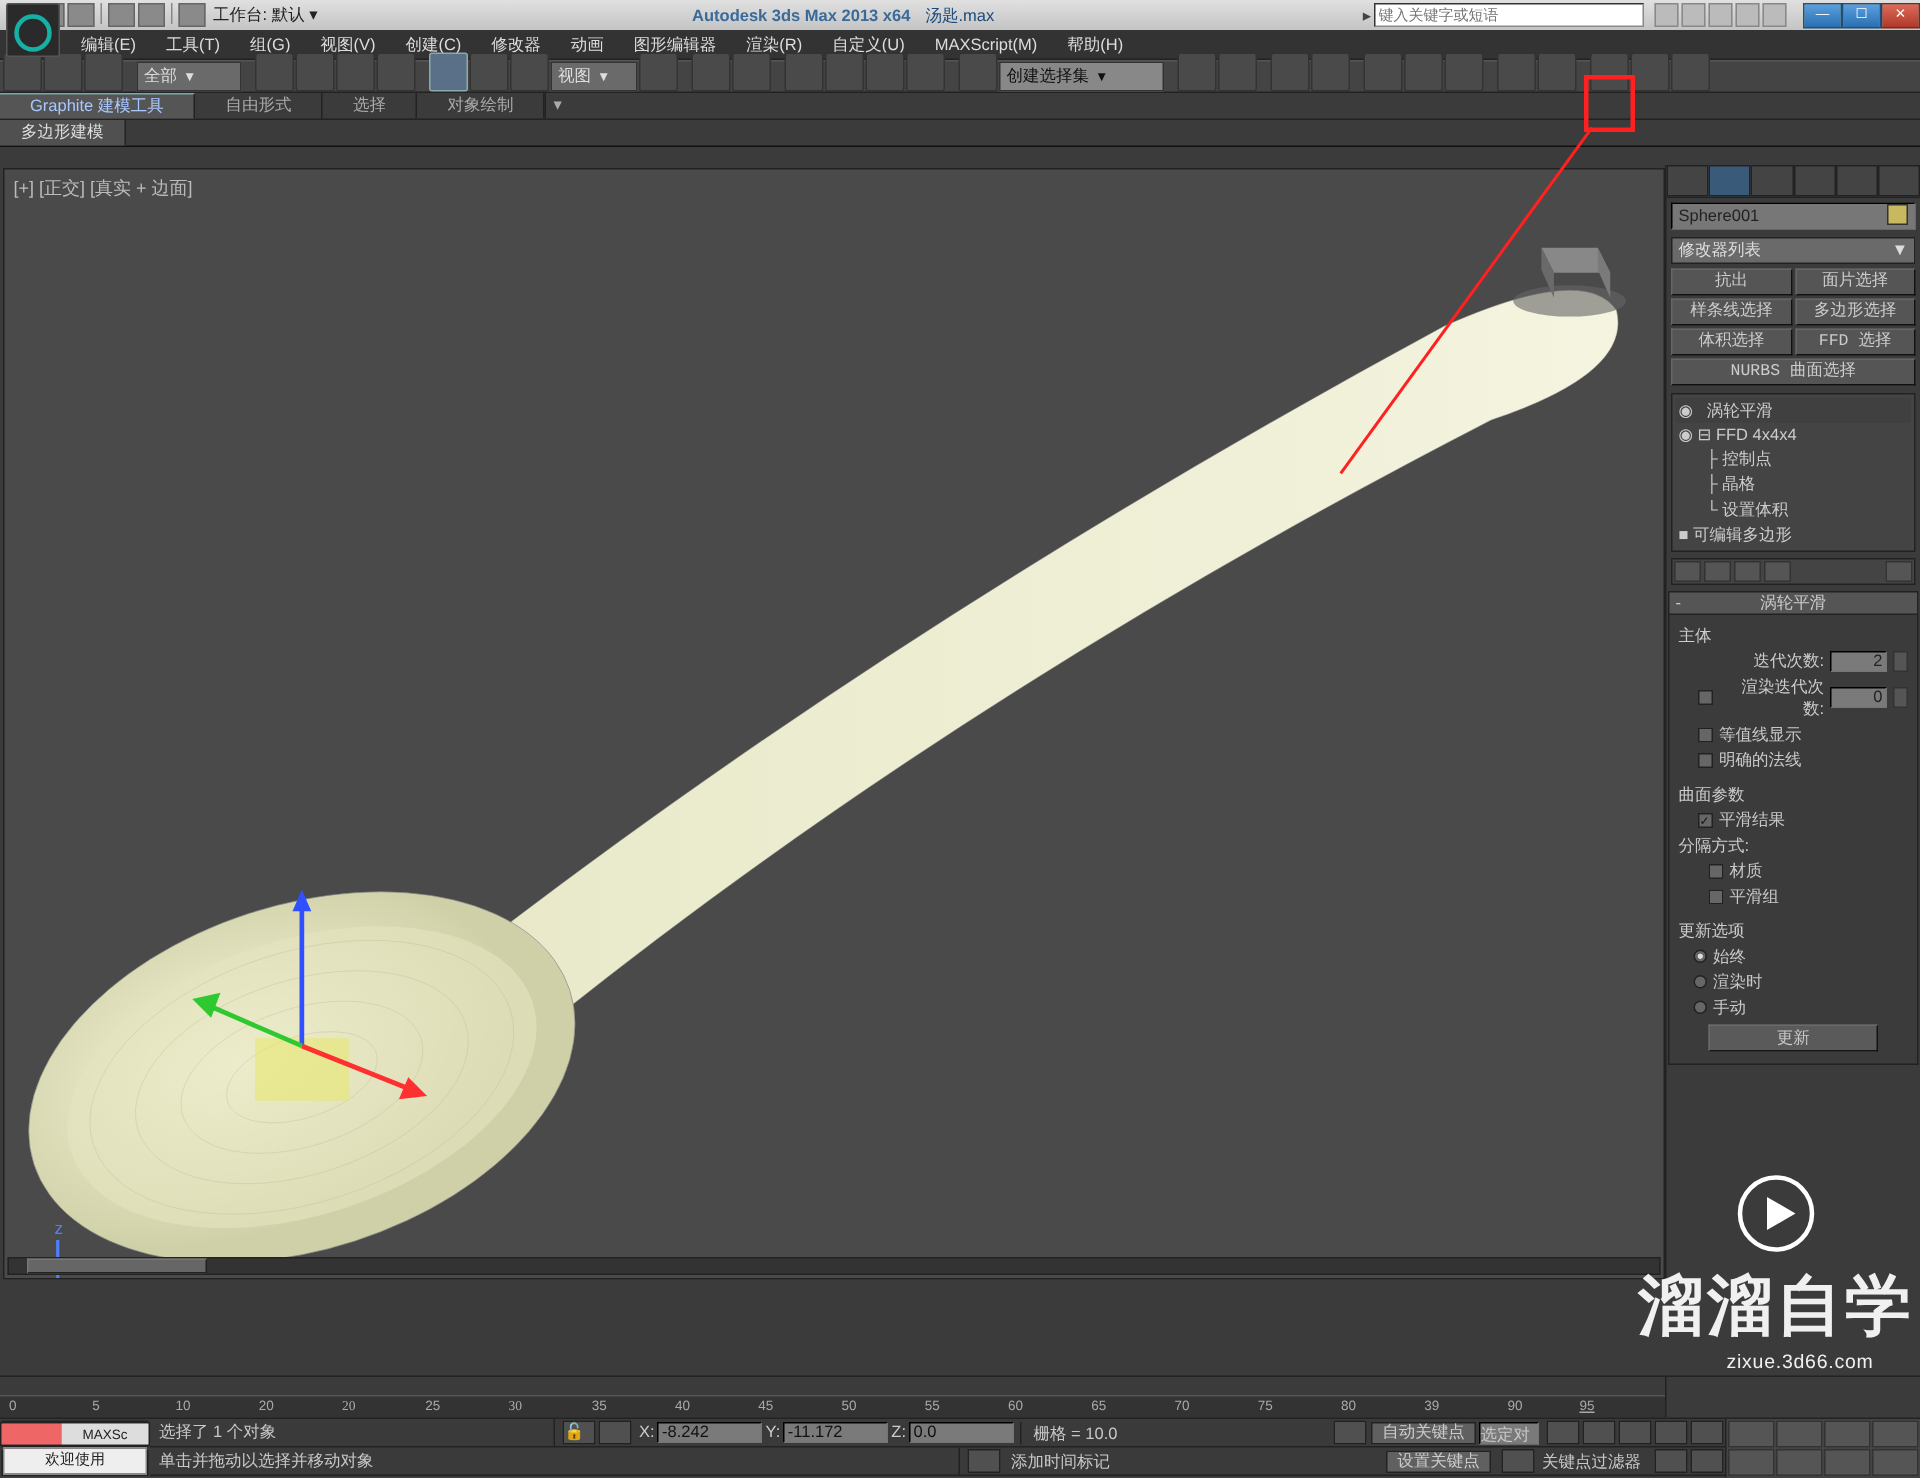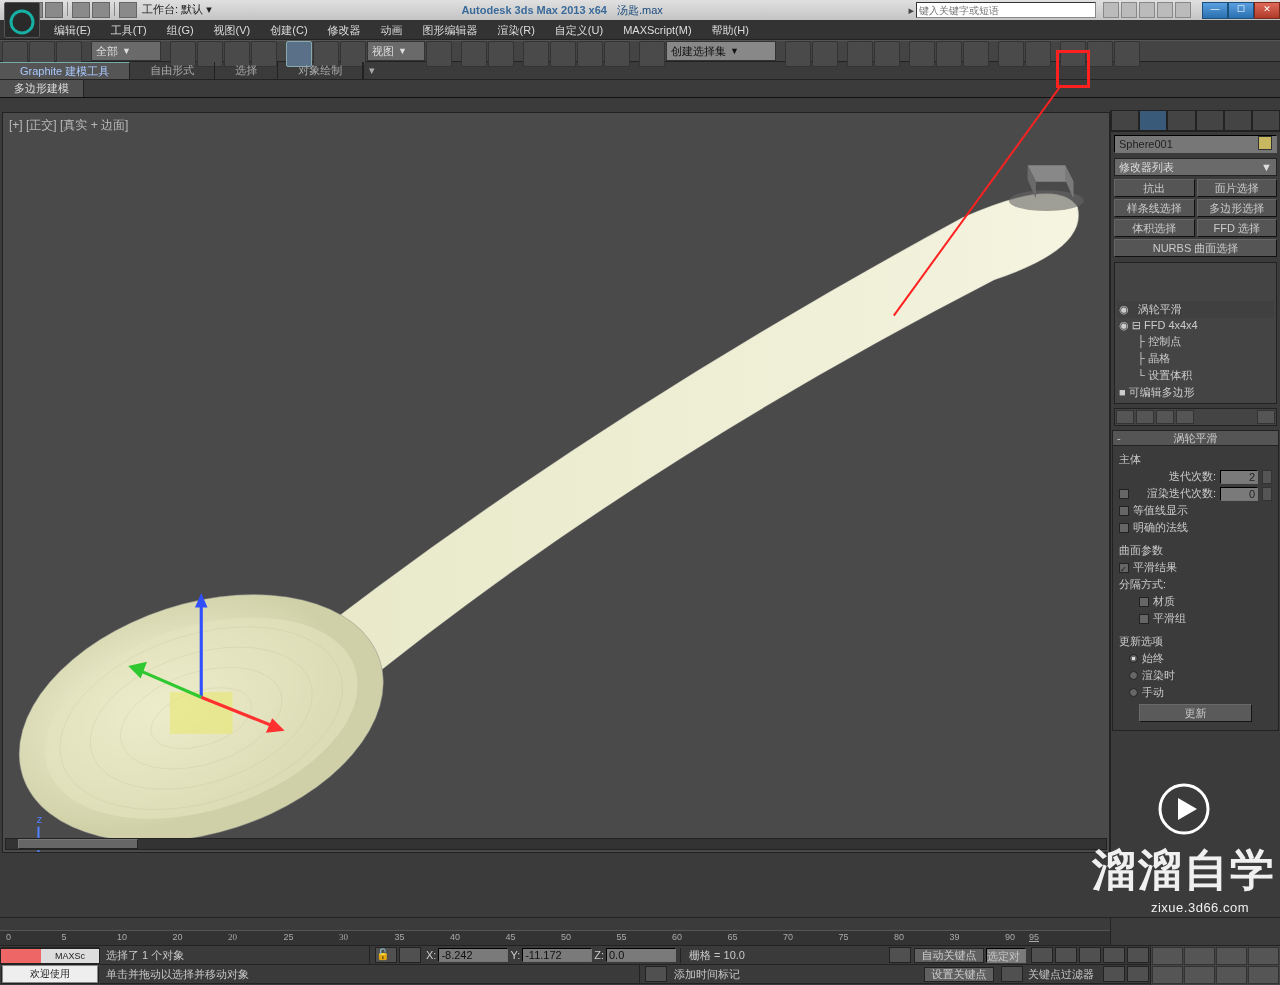--- a/index.html
+++ b/index.html
@@ -20,21 +20,21 @@
 .winbtn.close { background:linear-gradient(#e06a5a,#b03a2a); border-color:#7a2a1a; }
 
 
 .menubar-row { height:20px; background:#333; display:flex; align-items:stretch; border-bottom:1px solid #222; }
 .appbtn { width:36px; height:36px; background:#2a2a2a; border:1px solid #555; margin:-18px 4px 0 4px; z-index:5; border-radius:2px; position:relative; }
 .appbtn svg { display:block; }
 .menubar { display:flex; align-items:center; }
 .menu { padding:0 10px; line-height:18px; color:#ddd; }
 
 
-.maintb { height:22px; background:#444; border-top:1px solid #555; border-bottom:1px solid #222; display:flex; align-items:flex-start; padding:0 2px; gap:1px; }
+.maintb { height:22px; background:#444; border-top:1px solid #555; border-bottom:1px solid #222; display:flex; align-items:flex-end; padding:0 2px; gap:1px; }
 .tbtn { width:26px; height:26px; background:#4a4a4a; border:1px solid #333; border-radius:2px; }
 .tbtn.sel { background:#5a7088; border-color:#8aa; }
 .tsep { width:7px; }
 .tdrop { height:20px; background:#6a6a6a; border:1px solid #333; color:#ddd; padding:0 4px; line-height:18px; display:flex; align-items:center; }
 .tdrop .arr{ margin-left:4px; font-size:9px; }
 
 
 .ribbon { height:18px; background:#3b3b3b; display:flex; align-items:stretch; border-bottom:1px solid #222;}
 .ribtab { padding:0 20px; line-height:17px; border-right:1px solid #222; color:#aaa;}
 .ribtab.active { background:#555; color:#a8c8ff; border-top:1px solid #7aa; }
@@ -51,35 +51,35 @@
 
 
 .cptabs { height:22px; display:flex; border-bottom:1px solid #222; }
 .cptab { flex:1; background:#444; border:1px solid #222; }
 .cptabs .cptab:nth-child(2){ background:#3a5a7a; }
 .objname { height:18px; background:#777; border:1px inset #222; margin:3px; padding:0 4px; line-height:16px; color:#222; display:flex; }
 .objname .sw { width:14px; height:14px; background:#c8b860; border:1px solid #333; margin-left:auto; }
 .moddrop { height:18px; background:#6a6a6a; border:1px solid #222; margin:2px 3px; padding:0 4px; line-height:16px; color:#ddd; display:flex; }
 .moddrop .arr { margin-left:auto;}
 .btnrow { display:flex; margin:1px 3px; gap:2px; }
-.pbtn { flex:1; height:18px; background:#555; border:1px outset #666; text-align:center; line-height:16px; color:#ccc; }
+.pbtn { flex:1; height:18px; background:#555; border:1px outset #666; text-align:center; line-height:16px; color:#ccc;font-family:Liberation Mono, monospace; }
 .modstack { margin:4px 3px; border:1px solid #222; background:#444; padding:2px; font-size:11px; }
 .modstack .line { padding:1px 2px; color:#ccc; white-space:pre; }
-.modstack .line.sel { background:#404040;margin-top:36px;}
+.modstack .line.sel { background:#404040;}
 .stacktools { height:18px; background:#444; border:1px solid #222; margin:0 3px 4px; display:flex; gap:2px; padding:1px;}
 .stacktools div{ width:18px; background:#555; border:1px solid #333;}
 .rollhead { height:16px; background:#555; border:1px solid #222; margin:0 1px; text-align:center; line-height:14px; color:#ccc; position:relative; }
 .rollhead::before{ content:"-"; position:absolute; left:4px; }
 .rollbody { border:1px solid #222; border-top:none; margin:0 1px 4px; padding:4px 6px; background:#3b3b3b; }
 .rollbody .r-label{ color:#ccc; margin:2px 0;}
 .r-row{ display:flex; align-items:center; margin:2px 0; gap:4px;}
 .r-row .lab{ flex:1; text-align:right; color:#ccc;}
 .r-row .spin{ width:38px; height:14px; background:#7a7a7a; border:1px inset #222; text-align:right; padding:0 2px; color:#222;}
 .r-row .spbtn{ width:10px; height:14px; background:#555; border:1px solid #333;}
-.chk { display:flex; align-items:center; gap:4px; margin:2px 0;}
+.chk { display:flex; align-items:center; gap:4px; margin:2px 13px;}
 .chk .box{ width:10px; height:10px; border:1px solid #222; background:#666;}
 .chk .box.on::after{content:"✓"; font-size:8px; color:#111; position:relative; top:-2px; left:0;}
 .rad { display:flex; align-items:center; gap:4px; margin:2px 0 2px 10px;}
 .rad .dot{ width:9px; height:9px; border:1px solid #222; border-radius:50%; background:#666;}
 .rad .dot.on{ background:radial-gradient(#ddd 30%, #666 40%); }
 .wide-btn{ height:18px; background:#5a5a5a; border:1px outset #6a6a6a; text-align:center; line-height:16px; margin:4px 20px; }
 
 
 .tlwrap { position:absolute; left:0; right:170px; bottom:40px; height:28px; background:#3b3b3b; border-top:1px solid #222; }
 .slider { position:absolute; left:0; right:0; top:0; height:12px; }
@@ -427,21 +427,21 @@
       <span style="left: 505.5px;">45</span>
       <span style="left: 561px;">50</span>
       <span style="left: 616.5px;">55</span>
       <span style="left: 672px;">60</span>
       <span style="left: 727.5px;">65</span>
       <span style="left: 783px;">70</span>
       <span style="left: 838.5px;">75</span>
       <span style="left: 894px;">80</span>
       <span style="left: 949.5px;">39</span>
       <span style="left: 1005px;">90</span>
-      <span style="left: 1029px; text-decoration: underline;">95</span>
+      <span style="left: 1053px; text-decoration: underline;">95</span>
     </div>
 </div>
 <div class="rightblank"></div>
 
 <div class="bottombar">
   <div class="bb-left">
     <div class="bbicon">▦</div>
     <div class="bbicon" style="background:#333"></div>
   </div>
   <div class="bb-mid">

